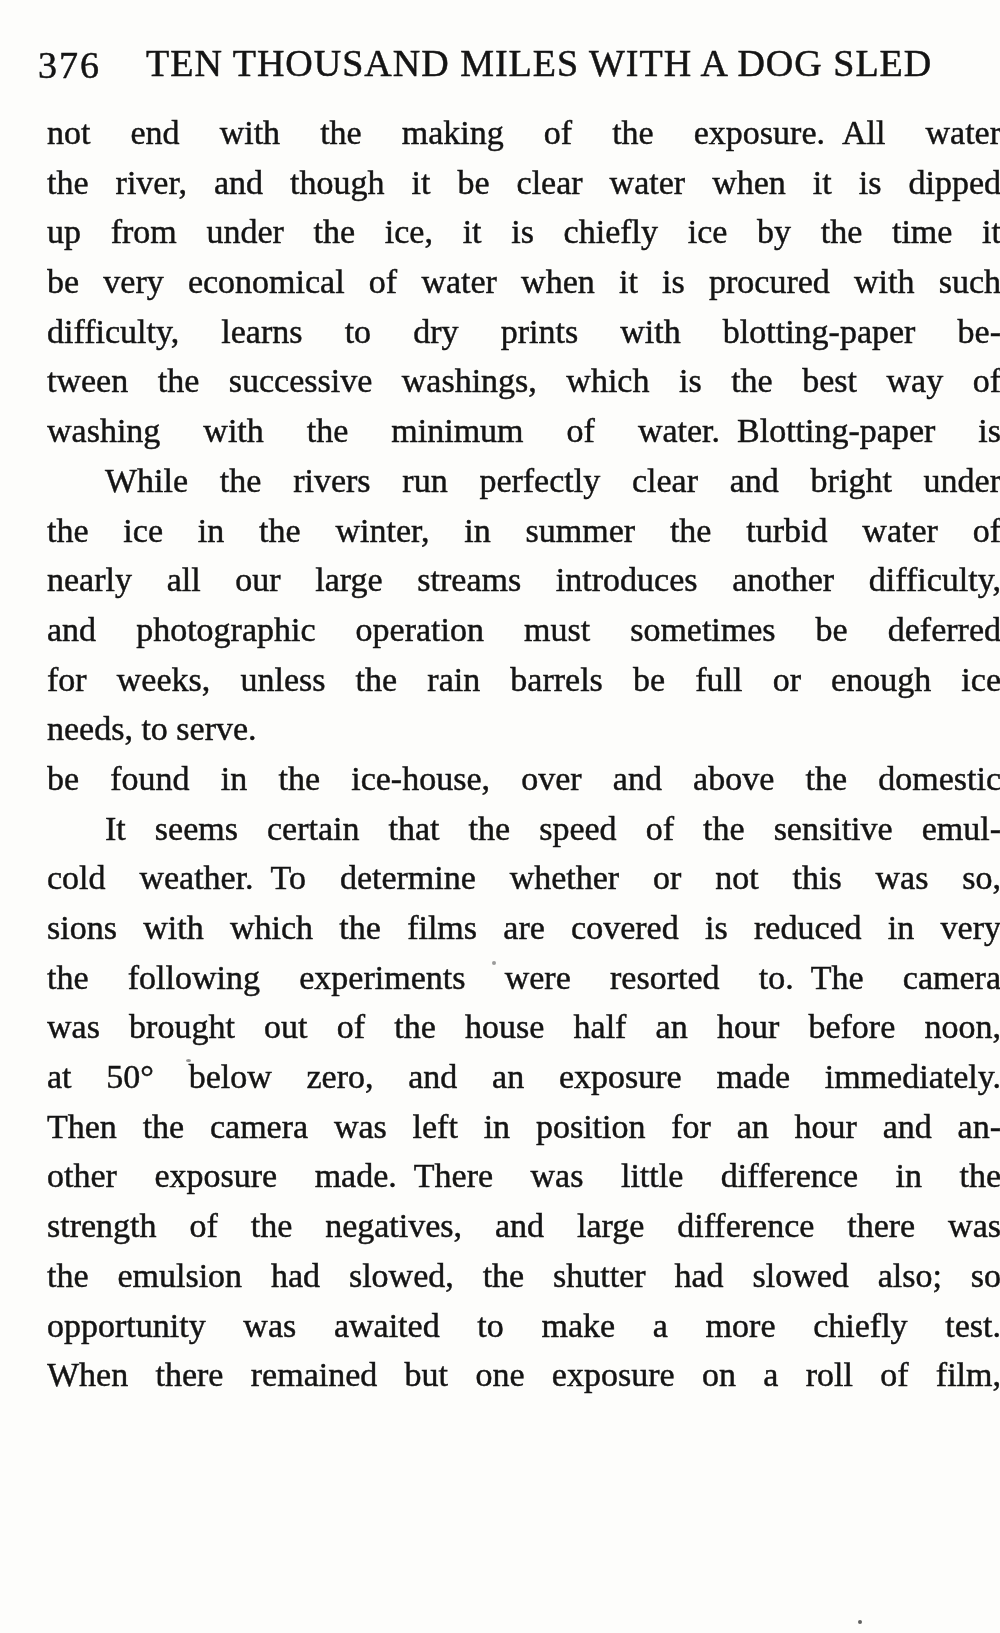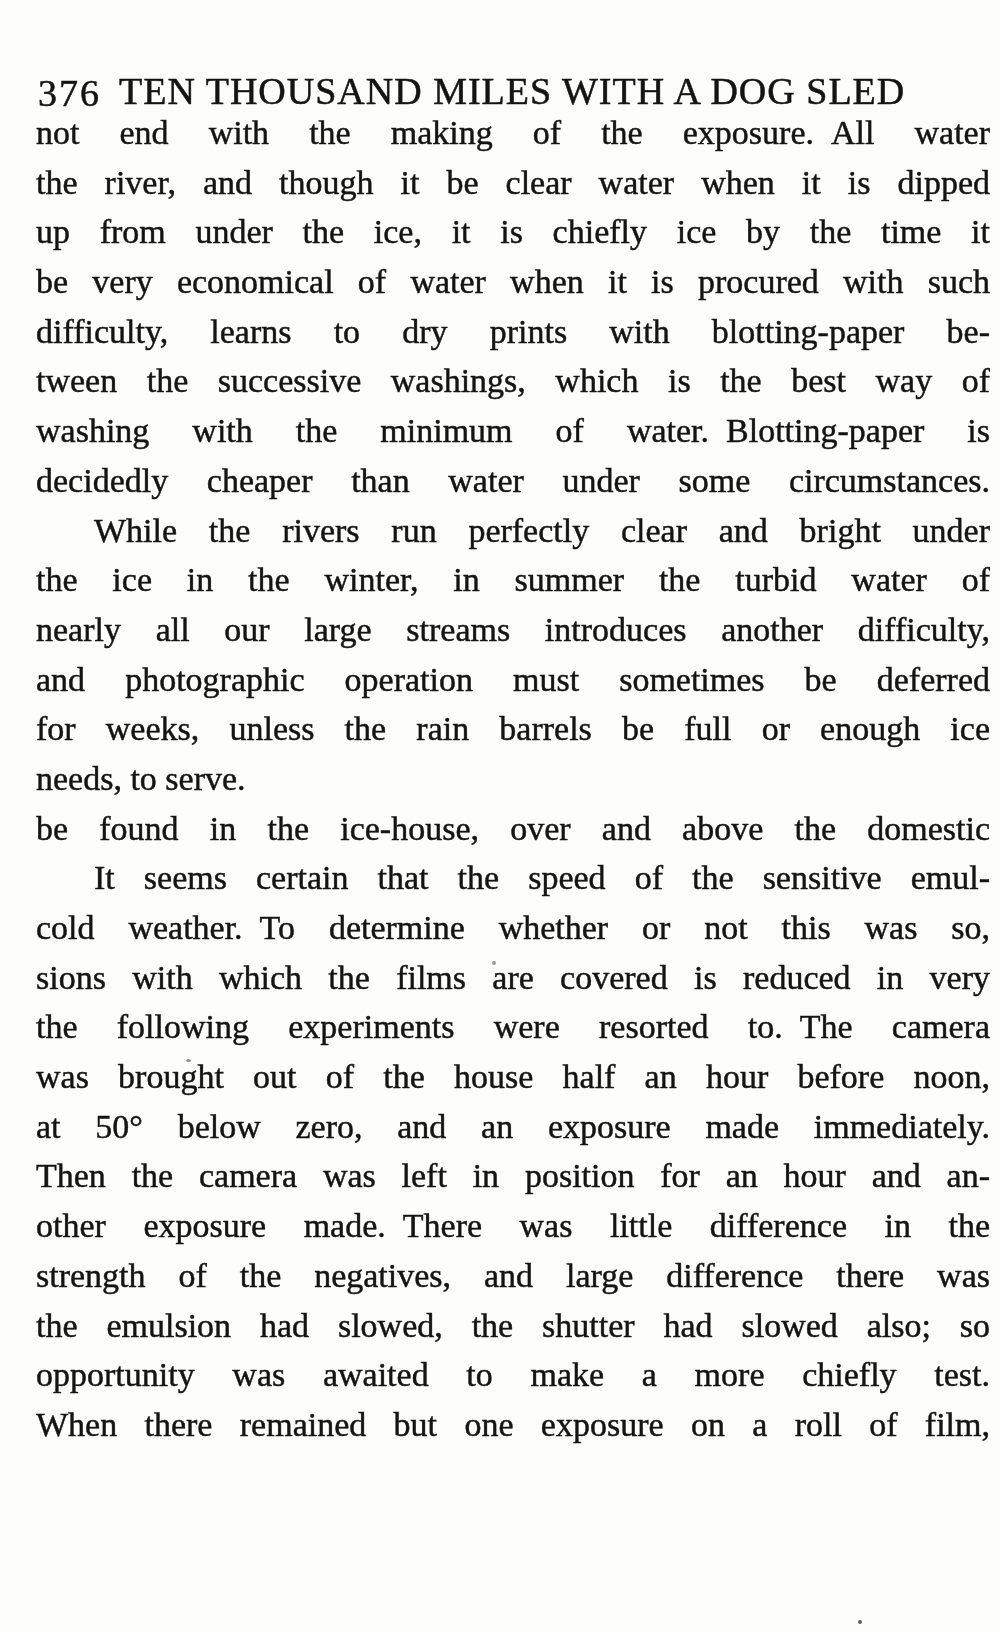--- a/index.html
+++ b/index.html
@@ -18,41 +18,40 @@
     overflow: hidden;
   }
   
   .running-head {
     position: absolute;
     top: 42px;
     left: 38px;
     right: 40px;
     display: flex;
     align-items: baseline;
-    gap: 18px;
+    gap: 45px;
     font-size: 38px;
     line-height: 42px;
     letter-spacing: 0.5px;
     white-space: nowrap;
-    margin-top: 28px;
     -webkit-text-stroke: 0.5px var(--ink, #141414);
   }
   .pagenum {
     position: relative;
     top: 2px;
     letter-spacing: 2px;
   }
   .head-title {
     letter-spacing: 1px;
   }
   
   .body-text {
     position: absolute;
     top: 108px;
-    left: 36px;
+    left: 47px;
     width: 954px;
     font-size: 34px;
     line-height: 49.7px;
     -webkit-text-stroke: 0.45px var(--ink, #141414);
   }
   .paragraph { margin: 0; }
   .line {
     text-align: justify;
     text-align-last: justify;
     white-space: normal;
@@ -84,21 +83,20 @@
   <div class="body-text">
 
     <div class="paragraph">
       <div class="line">not end with the making of the exposure. All water</div>
       <div class="line">the river, and though it be clear water when it is dipped</div>
       <div class="line">up from under the ice, it is chiefly ice by the time it</div>
       <div class="line">be very economical of water when it is procured with such</div>
       <div class="line">difficulty, learns to dry prints with blotting-paper be-</div>
       <div class="line">tween the successive washings, which is the best way of</div>
       <div class="line">washing with the minimum of water. Blotting-paper is</div>
-      <div class="line">decidedly cheaper than water under some circumstances.</div>
     </div>
 
     <div class="paragraph">
       <div class="line indent">While the rivers run perfectly clear and bright under</div>
       <div class="line">the ice in the winter, in summer the turbid water of</div>
       <div class="line">nearly all our large streams introduces another difficulty,</div>
       <div class="line">and photographic operation must sometimes be deferred</div>
       <div class="line">for weeks, unless the rain barrels be full or enough ice</div>
       <div class="line flush-last">needs, to serve.</div>
       <div class="line">be found in the ice-house, over and above the domestic</div>

